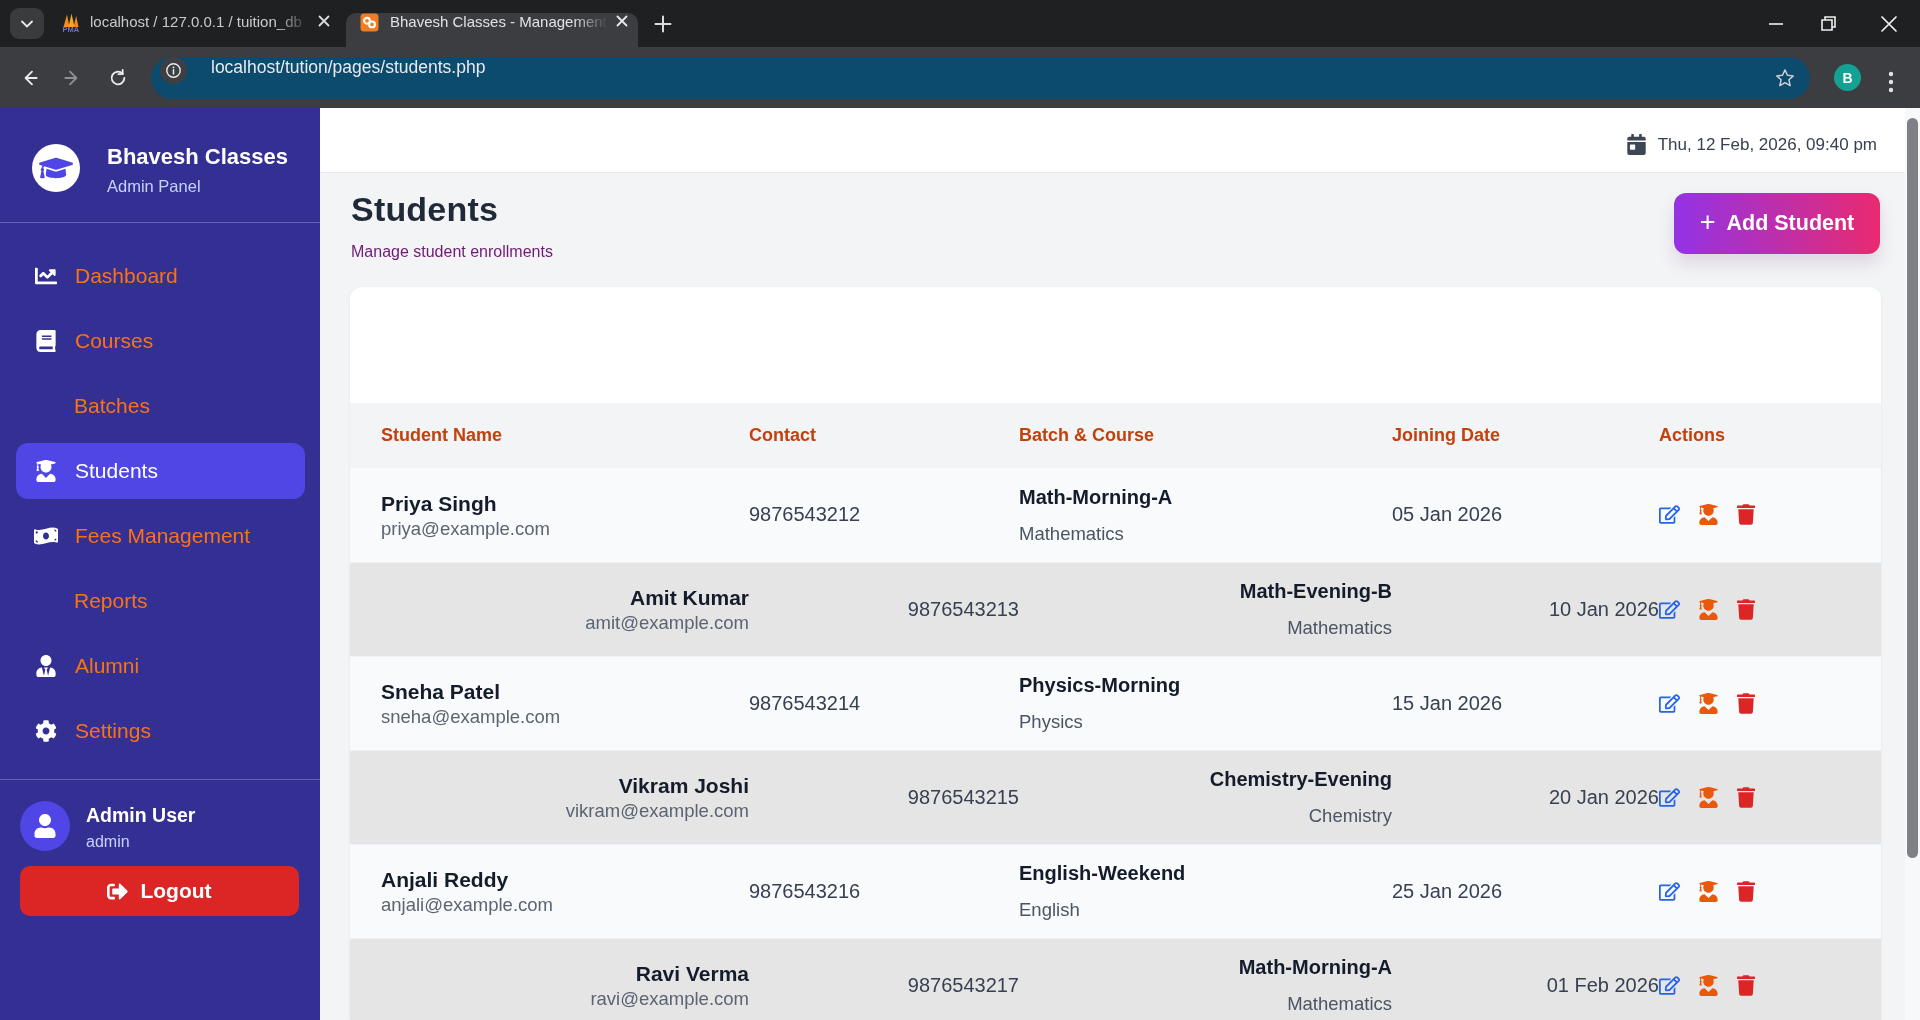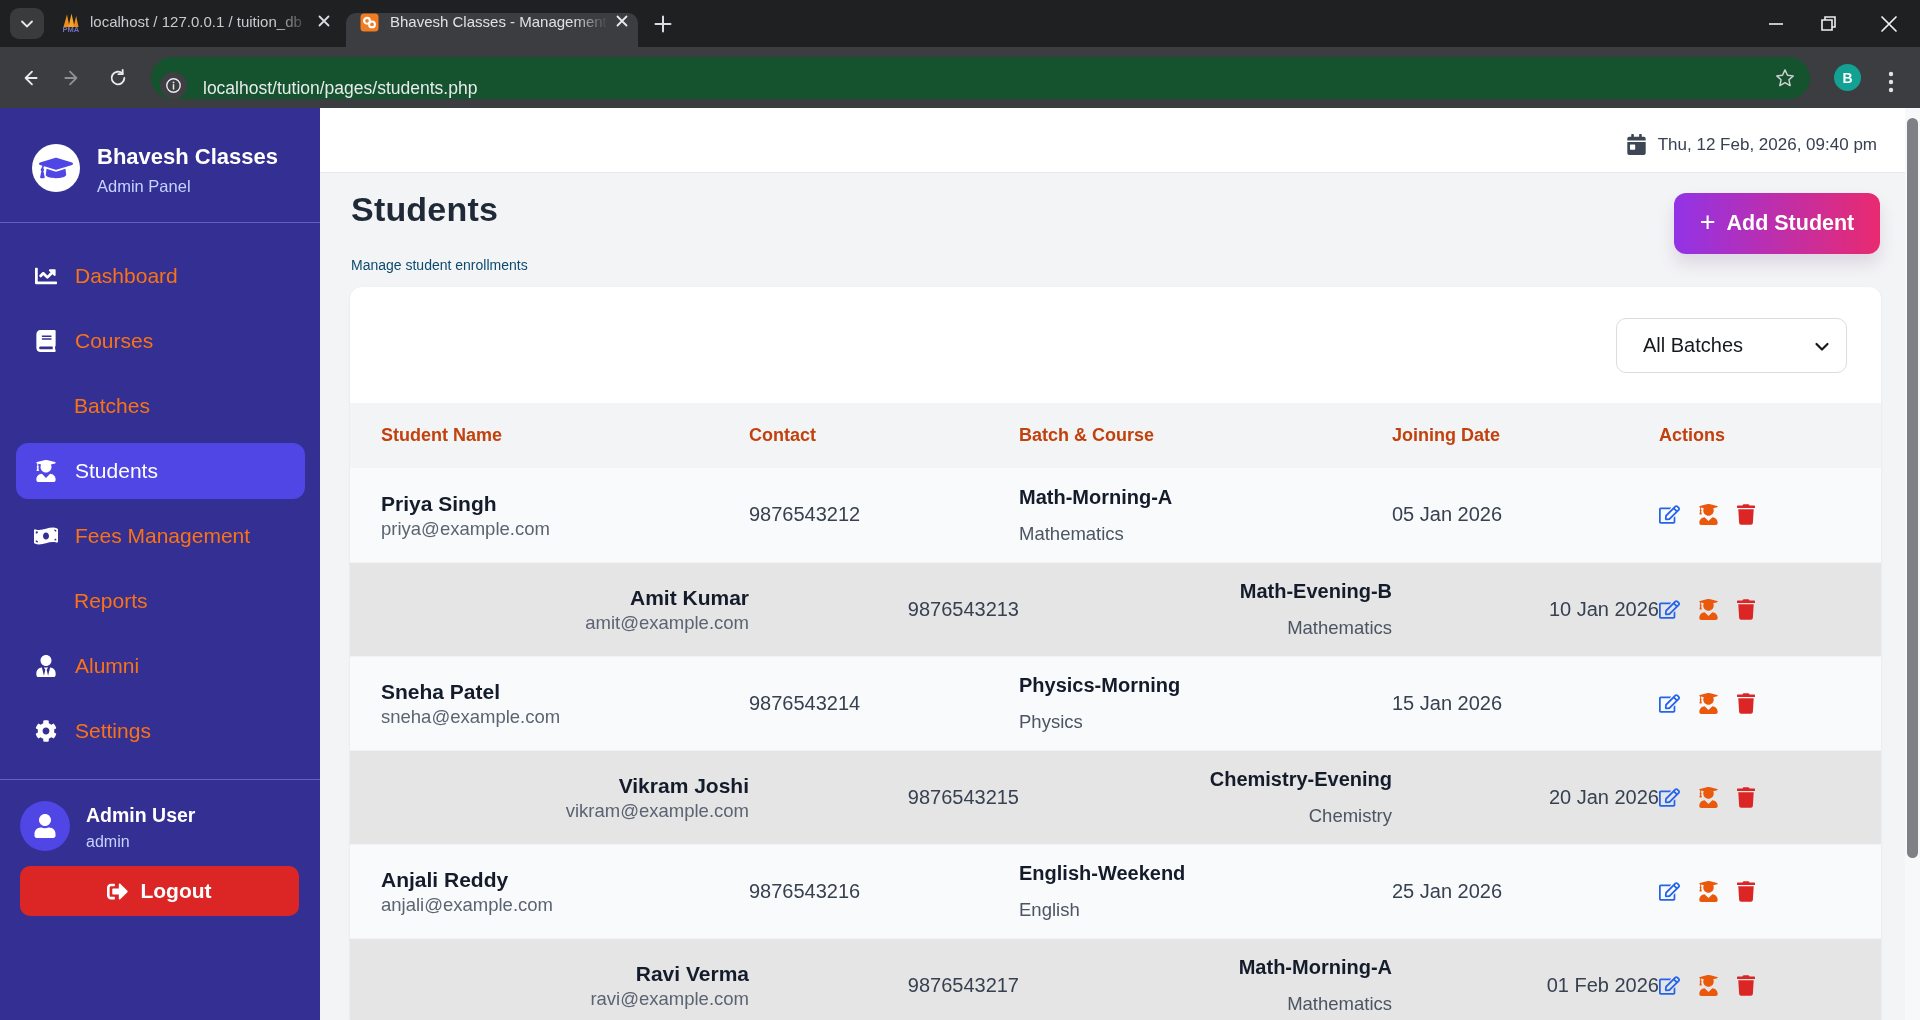--- a/index.html
+++ b/index.html
@@ -17,33 +17,33 @@
 .tabfade { position:relative; flex:1; overflow:hidden; }
 .tabfade:after { content:""; position:absolute; right:0; top:0; bottom:0; width:34px; }
 #tab1 .tabfade:after { background:linear-gradient(90deg, rgba(31,32,33,0), #1f2021); }
 #tab2 .tabfade:after { background:linear-gradient(90deg, rgba(60,61,64,0), #3c3d40); }
 .tabclose { width:16px; height:16px; margin:0 8px 0 6px; flex:none; }
 #newtab { position:absolute; left:652px; top:13px; }
 #wincontrols { position:absolute; right:0; top:0; height:47px; display:flex; align-items:center; }
 
 #toolbar { position:absolute; left:0; top:47px; width:1920px; height:61px; background:#3c3d40; }
 .navbtn { position:absolute; top:61px; }
-#omnibox { position:absolute; left:151px; top:10px; width:1659px; height:42px; border-radius:21px; background:#14532d; display:flex; align-items:flex-end; }
+#omnibox { position:absolute; left:151px; top:10px; width:1659px; height:42px; border-radius:21px; background:#0c4a6e; display:flex; align-items:flex-start;gap:8px; }
 #sitecircle { width:27px; height:27px; border-radius:50%; background:#3e3f42; margin-left:9px; display:flex; align-items:center; justify-content:center; }
 #urltext { color:#e8eaed; font-size:17.5px; margin-left:16px; }
 #starwrap { position:absolute; right:14px; top:10px; }
 #avatarB { position:absolute; left:1834px; top:17px; width:27px; height:27px; border-radius:50%; background:#12a192; color:#fff; font-size:14px; font-weight:bold; display:flex; align-items:center; justify-content:center; }
 #menudots { position:absolute; left:1888px; top:24px; }
 
 
 #app { position:absolute; left:0; top:108px; width:1920px; height:912px; background:#f3f4f6; }
 
 #sidebar { position:absolute; left:0; top:0; width:320px; height:912px; background:#332f93; color:#fff; }
 #logo { position:absolute; left:32px; top:36px; width:48px; height:48px; border-radius:50%; background:#fff; display:flex; align-items:center; justify-content:center; }
-#brand { position:absolute; left:97px; top:36px; }
+#brand { position:absolute; left:107px; top:36px; }
 #brand .t1 { font-size:22px; font-weight:bold; color:#fff; }
 #brand .t2 { font-size:16.5px; color:#c7d2fe; margin-top:7px; }
 .sdivider { position:absolute; left:0; width:320px; height:0; border-top:1px solid rgba(160,160,240,0.45); }
 #nav { position:absolute; left:16px; top:140px; width:289px; }
 .navitem { height:56px; margin-bottom:9px; border-radius:12px; display:flex; align-items:center; color:#f97316; font-size:21px; }
 .navitem .ni { width:26px; margin-left:17px; display:flex; justify-content:center; }
 .navitem .nt { margin-left:16px; }
 .navitem.noicon .nt { margin-left:58px; }
 .navitem.active { background:#4f46e5; color:#fff; }
 #userrow { position:absolute; left:20px; top:693px; }
@@ -53,21 +53,21 @@
 #logout { position:absolute; left:20px; top:758px; width:279px; height:50px; border-radius:10px; background:#dc2626; color:#fff; font-size:21px; font-weight:bold; display:flex; align-items:center; justify-content:center; }
 #logout svg { margin-right:12px; }
 
 #topbar { position:absolute; left:320px; top:0; width:1600px; height:65px; background:#fff; border-bottom:1px solid #e7e9ec; }
 #datebox { position:absolute; right:43px; top:4px; height:65px; display:flex; align-items:center; color:#374151; font-size:17px; }
 #datebox svg { margin-right:12px; }
 
 #content { position:absolute; left:320px; top:65px; width:1600px; height:847px; }
 #pagehead { position:absolute; left:31px; top:17px; }
 #pagehead h1 { font-size:34px; font-weight:bold; color:#1f2937; letter-spacing:0.2px; }
-#pagehead .sub { font-size:14px; color:#0c4a6e; margin-top:28px; }
+#pagehead .sub { font-size:16px; color:#701a75; margin-top:14px; }
 #addbtn { position:absolute; right:40px; top:20px; width:206px; height:61px; border-radius:12px; background:linear-gradient(90deg,#9233e6,#e92a70); color:#fff; font-size:21.5px; font-weight:bold; display:flex; align-items:center; justify-content:center; box-shadow:0 10px 16px rgba(120,90,140,0.18); }
 #addbtn .plus { font-size:27px; font-weight:normal; margin-right:11px; margin-top:-3px; }
 
 #card { position:absolute; left:30px; top:114px; width:1531px; height:733px; background:#fff; border-radius:12px 12px 0 0; box-shadow:0 1px 3px rgba(0,0,0,0.07); }
 #searchrow { position:absolute; left:0; top:0; width:100%; height:116px; }
 #searchinput { position:absolute; left:28px; top:31px; width:1216px; height:49px; border:1px solid #d6dade; border-radius:10px; display:flex; align-items:center; }
 #searchinput span { color:#9aa3b0; font-size:20px; margin-left:22px; }
 #batchsel { position:absolute; left:1266px; top:31px; width:231px; height:55px; border:1px solid #d9dde1; border-radius:10px; display:flex; align-items:center; }
 #batchsel span { color:#15181d; font-size:20px; margin-left:26px; }
 #batchsel svg { position:absolute; right:16px; top:20px; }
@@ -280,26 +280,20 @@
       <h1>Students</h1>
       <div class="sub">Manage student enrollments</div>
     </div>
     <div id="addbtn">
         <span class="plus">+</span>
         <span>Add Student</span>
       </div>
 
     <div id="card">
       <div id="searchrow">
-        <div id="batchsel">
-            <span>All Batches</span>
-            <svg width="16" height="16" viewBox="0 0 16 16">
-              <path d="M2.5 5 L8 10.5 L13.5 5" stroke="#17191c" stroke-width="2.2" fill="none" stroke-linecap="round" stroke-linejoin="round"></path>
-            </svg>
-          </div>
       </div>
       <table>
         <thead>
             <tr>
           <th class="c1">Student Name</th>
               <th class="c2">Contact</th>
               <th class="c3">Batch &amp; Course</th>
               <th class="c4">Joining Date</th>
               <th class="c5">Actions</th>
         </tr>

